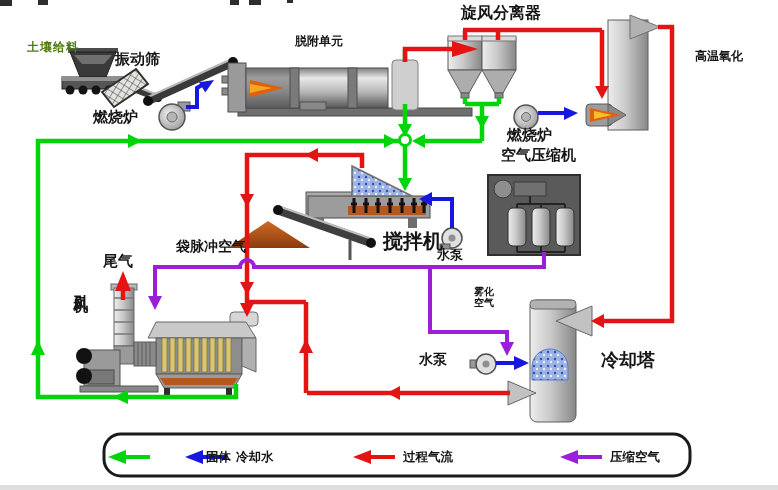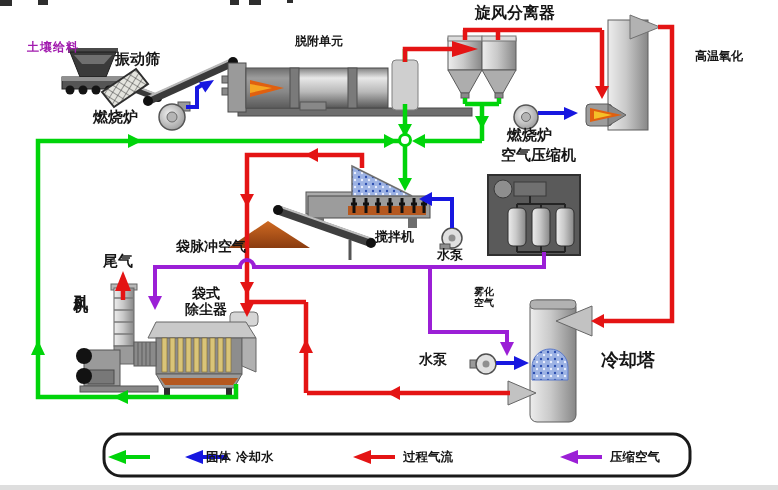--- a/index.html
+++ b/index.html
@@ -1,20 +1,20 @@
 <!DOCTYPE html>
 <html><head>
 <meta charset="utf-8">
 <style>
   html,body{margin:0;padding:0;background:#fff;}
   .stage{position:relative;width:778px;height:490px;background:#ffffff;overflow:hidden;
          font-family:"Liberation Sans","DejaVu Sans",sans-serif;}
   .stage svg{position:absolute;left:0;top:0;}
   .lbl{position:absolute;font-weight:bold;color:#151515;white-space:nowrap;line-height:1.12;}
-  .lbl.gray{color:#a21caf;text-align:center;}
+  .lbl.gray{color:#4d7c0f;text-align:center;}
   .lbl.vert{writing-mode:vertical-rl;text-orientation:upright;letter-spacing:2px;}
   .lbl.two{white-space:normal;text-align:center;}
   .bottom-strip{position:absolute;left:0;top:485px;width:778px;height:5px;background:#dedede;}
 </style>
 </head>
 <body>
 
 <div class="stage">
 
 <svg width="778" height="490" viewBox="0 0 778 490">
@@ -312,30 +312,29 @@
   <g>
     <line x1="576" y1="457" x2="602" y2="457" stroke-width="4" stroke="#9b1fd6"></line>
     <polygon points="578,450 578,464 560,457" fill="#9b1fd6"></polygon>
   </g>
 </svg>
 
 <div class="lbl gray" style="left:27px;top:41px;font-size:12px;letter-spacing:1px;">土壤给料</div>
 <div class="lbl" style="left:115px;top:51px;font-size:15px;">振动筛</div>
 <div class="lbl" style="left:93px;top:109px;font-size:15px;">燃烧炉</div>
 <div class="lbl" style="left:295px;top:35px;font-size:12px;">脱附单元</div>
-<div class="lbl" style="left:461px;top:4px;font-size:16px;margin-left:14px;">旋风分离器</div>
+<div class="lbl" style="left:461px;top:4px;font-size:16px;">旋风分离器</div>
 <div class="lbl" style="left:695px;top:50px;font-size:12px;">高温氧化</div>
 <div class="lbl" style="left:507px;top:127px;font-size:15px;">燃烧炉</div>
 <div class="lbl" style="left:501px;top:147px;font-size:15px;">空气压缩机</div>
-<div class="lbl" style="left:375px;top:230px;font-size:13px;">搅拌机</div>
+<div class="lbl" style="left:383px;top:230px;font-size:20px;">搅拌机</div>
 <div class="lbl" style="left:437px;top:248px;font-size:13px;">水泵</div>
 <div class="lbl" style="left:139px;top:239px;font-size:14px;margin-left:37px;">袋脉冲空气</div>
 <div class="lbl" style="left:103px;top:253px;font-size:15px;">尾气</div>
 <div class="lbl vert" style="left:72px;top:282px;font-size:15px;">引风机</div>
-<div class="lbl two" style="left:170px;top:286px;width:72px;font-size:14px;"><span>袋式</span><br><span>除尘器</span></div>
 <div class="lbl two" style="left:446px;top:286px;width:48px;font-size:10px;text-align:right;"><span>雾化</span><br><span>空气</span></div>
 <div class="lbl" style="left:419px;top:352px;font-size:14px;">水泵</div>
 <div class="lbl" style="left:601px;top:350px;font-size:18px;">冷却塔</div>
 
 <div class="lbl" style="left:158px;top:450px;font-size:12.5px;padding-left:48px;">固体</div>
 <div class="lbl" style="left:236px;top:450px;font-size:12.5px;">冷却水</div>
 <div class="lbl" style="left:403px;top:450px;font-size:12.5px;">过程气流</div>
 <div class="lbl" style="left:610px;top:450px;font-size:12.5px;">压缩空气</div>
 
 <div class="bottom-strip"></div>

